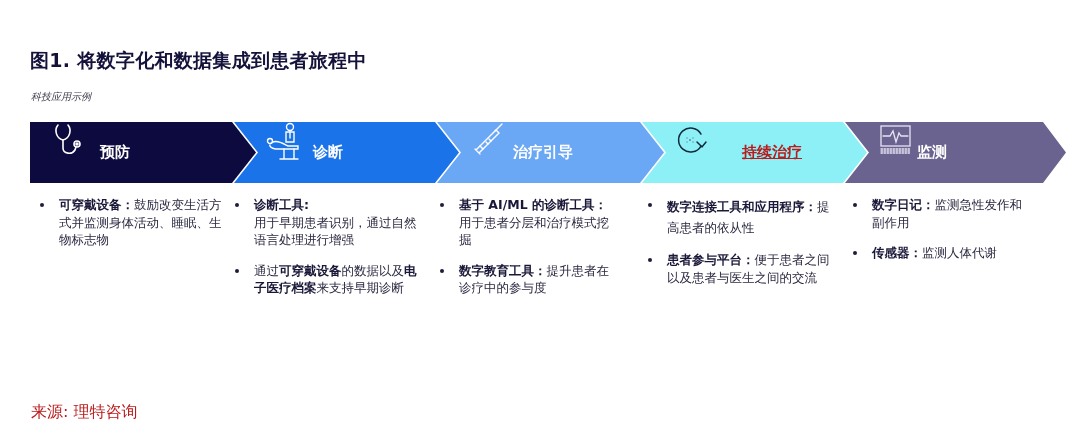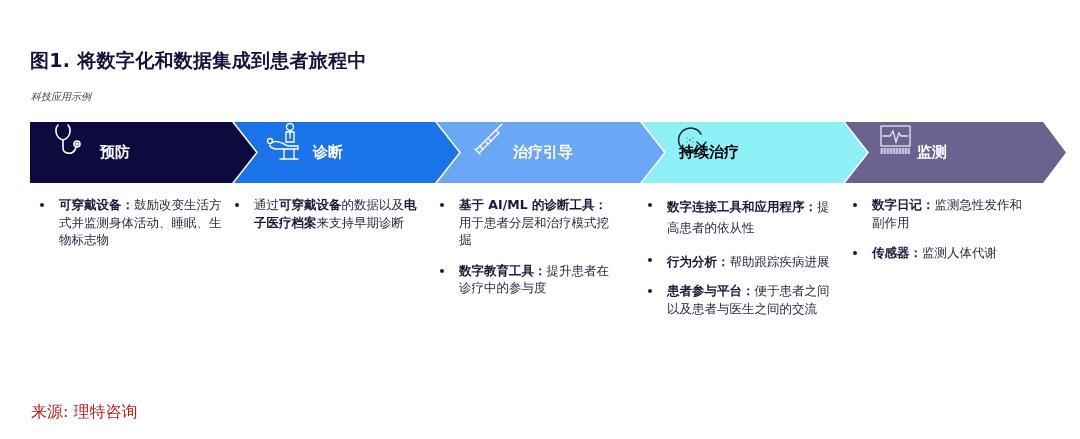--- a/index.html
+++ b/index.html
@@ -86,59 +86,59 @@
     <svg width="36" height="36" viewBox="0 0 36 36" fill="none" stroke="#0e2a3a" stroke-width="1.5" stroke-linecap="round">
       <path d="M28 24 A12 12 0 1 1 28 12"></path>
       <path d="M24 20 L29 25 L33 20"></path>
       <circle cx="17" cy="18" r="1" fill="#5a8aa0" stroke="none"></circle>
       <circle cx="14" cy="16" r="0.7" fill="#5a8aa0" stroke="none"></circle>
       <circle cx="20" cy="16" r="0.7" fill="#5a8aa0" stroke="none"></circle>
       <circle cx="14" cy="20" r="0.7" fill="#5a8aa0" stroke="none"></circle>
       <circle cx="20" cy="20" r="0.7" fill="#5a8aa0" stroke="none"></circle>
     </svg>
   </div>
-  <div class="stage-label" style="left:649px; color:#000000;">持续治疗</div>
+  <div class="stage-label" style="left:712px; color:#b91c1c;text-decoration:underline;">持续治疗</div>
 
   <div class="stage-icon" style="left:850px;">
     <svg width="32" height="34" viewBox="0 0 32 34" fill="none" stroke="#e8e4f4" stroke-width="1.3" stroke-linecap="round">
       <rect x="1" y="4" width="29" height="20"></rect>
       <path d="M3 14 L10 14 L13 9 L16 20 L19 11 L21 14 L28 14"></path>
       <path d="M1 27 L30 27 M1 29 L30 29 M1 31 L30 31" stroke-dasharray="1.5 1.5"></path>
     </svg>
   </div>
   <div class="stage-label" style="left:887px; color:#ffffff;">监测</div>
 </div>
 
 <div class="column" style="left:37px; width:185px;">
   <div class="bullet-item">
     <b>可穿戴设备：</b><span>鼓励改变生活方式并监测身体活动、睡眠、生物标志物</span>
   </div>
 </div>
 
 <div class="column" style="left:232px; width:190px;">
   <div class="bullet-item">
+    <b>诊断工具:</b><br><span>用于早期患者识别，通过自然语言处理进行增强</span>
+  </div>
+  <div class="bullet-item">
     <span>通过</span><b>可穿戴设备</b><span>的数据以及</span><b>电子医疗档案</b><span>来支持早期诊断</span>
   </div>
 </div>
 
 <div class="column" style="left:437px; width:180px;">
   <div class="bullet-item">
     <b>基于 AI/ML 的诊断工具：</b><span>用于患者分层和治疗模式挖掘</span>
   </div>
   <div class="bullet-item">
     <b>数字教育工具：</b><span>提升患者在诊疗中的参与度</span>
   </div>
 </div>
 
 <div class="column" style="left:645px; width:185px; line-height:21px;">
   <div class="bullet-item" style="">
     <b>数字连接工具和应用程序：</b><span>提高患者的依从性</span>
-  </div>
-  <div class="bullet-item" style="margin-bottom:10px;">
-    <b>行为分析：</b><span>帮助跟踪疾病进展</span>
   </div>
   <div class="bullet-item" style="line-height:17.5px;">
     <b>患者参与平台：</b><span>便于患者之间以及患者与医生之间的交流</span>
   </div>
 </div>
 
 <div class="column" style="left:850px; width:180px;">
   <div class="bullet-item">
     <b>数字日记：</b><span>监测急性发作和副作用</span>
   </div>

